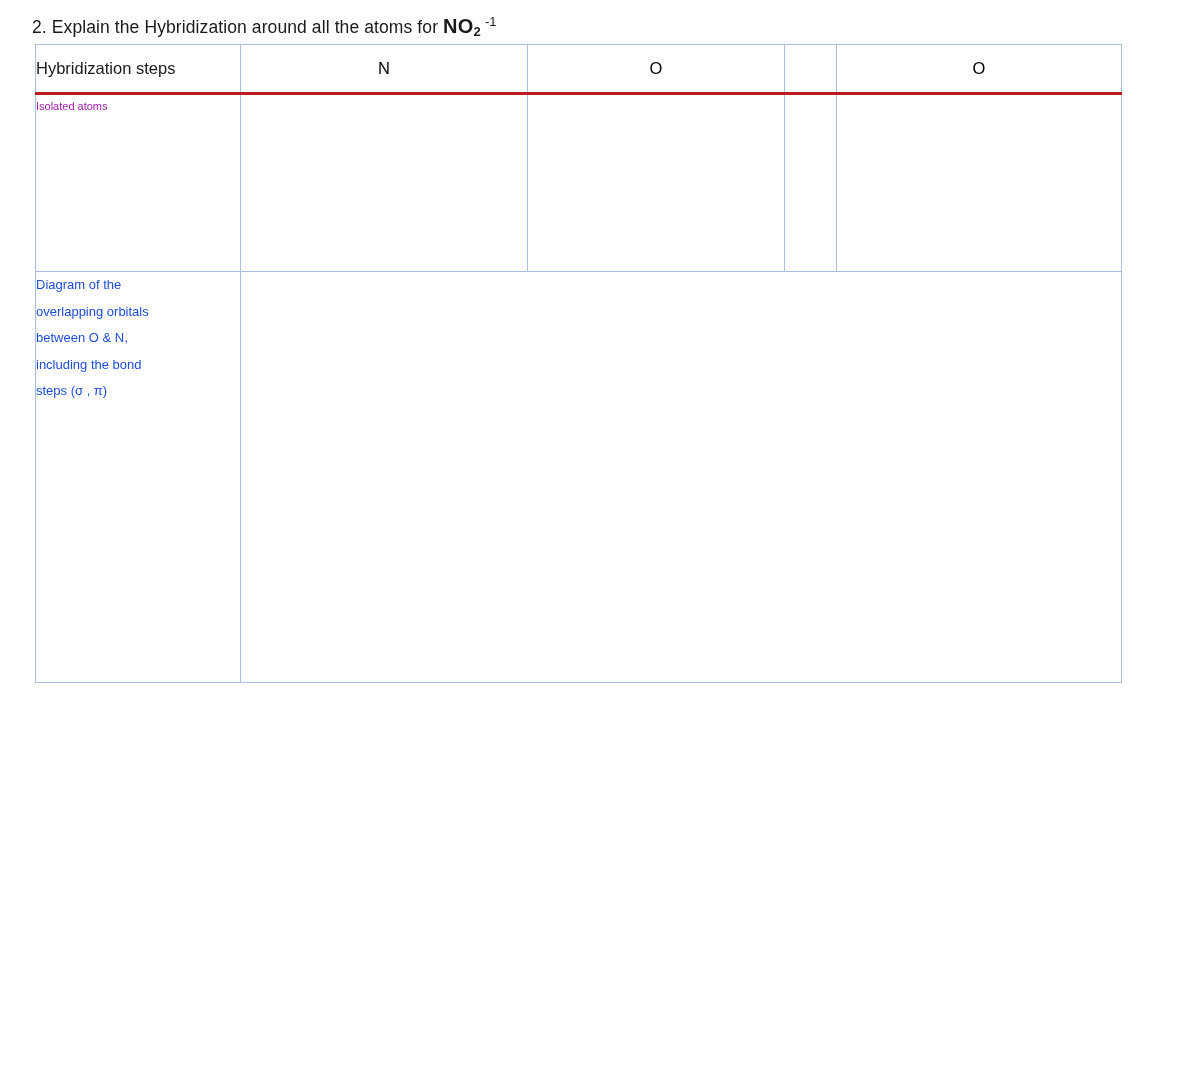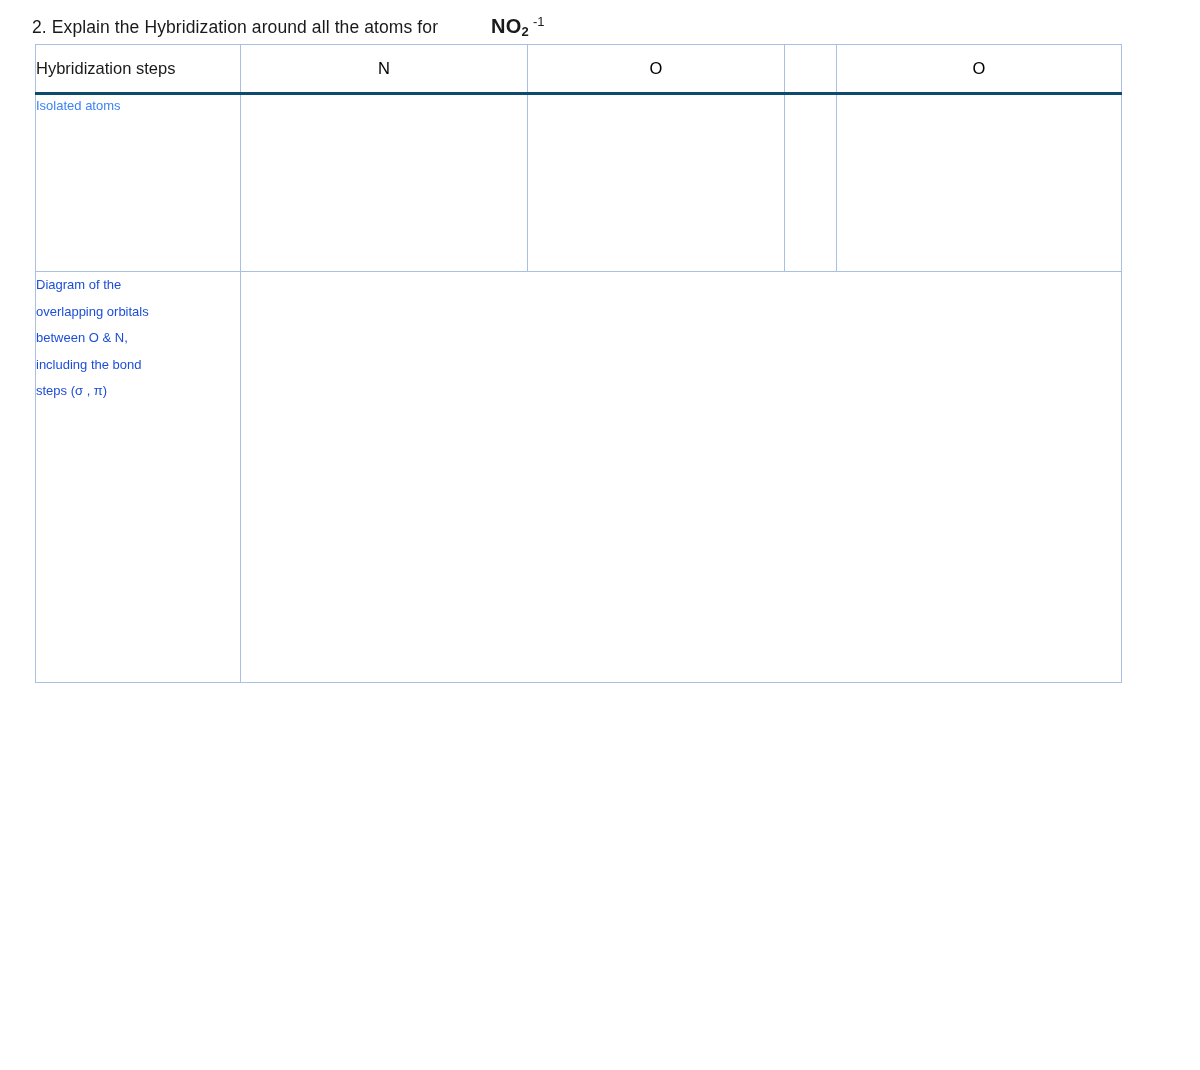--- a/index.html
+++ b/index.html
@@ -35,21 +35,20 @@
     white-space: nowrap;
     letter-spacing: 0.1px;
   }
   .question-line .q-text {
     font-size: 17.5px;
   }
   .formula {
     font-size: 20px;
     font-weight: 600;
     letter-spacing: 0.2px;
-    margin-left: 48px;
   }
   .formula sub {
     font-size: 13px;
     font-weight: 600;
     vertical-align: -0.25em;
   }
   .charge {
     font-size: 13px;
     vertical-align: 0.55em;
     margin-left: 4px;
@@ -75,21 +74,21 @@
   
   .col-label   { width: 205px; }
   .col-n       { width: 287px; }
   .col-o1      { width: 257px; }
   .col-gap     { width: 52px;  }
   .col-o2      { width: 285px; }
 
   
   .header-row td {
     height: 47px;
-    border-bottom: 3px solid #0c4a6e;
+    border-bottom: 3px solid #b91c1c;
     vertical-align: middle;
     margin-left: 45px;
   }
   .header-label {
     padding-left: 22px;
     font-size: 16.5px;
     color: #1a1a1a;
     text-align: left;
   }
   .header-center {
@@ -98,23 +97,23 @@
     color: #000000;
   }
 
   
   .step-row td { height: 176px; }
   .step-row.row-hyb td { height: 182px; }
 
   .row-label {
     padding-left: 22px;
     padding-top: 21px;
-    font-size: 13px;
+    font-size: 11px;
     line-height: 22px;
-    color: #3b82f6;
+    color: #a21caf;
     text-align: left;
   }
 
   
   .diagram-row td { height: 410px; }
   .diagram-label {
     padding-left: 12px;
     padding-top: 56px;
     font-size: 13px;
     line-height: 26.5px;

